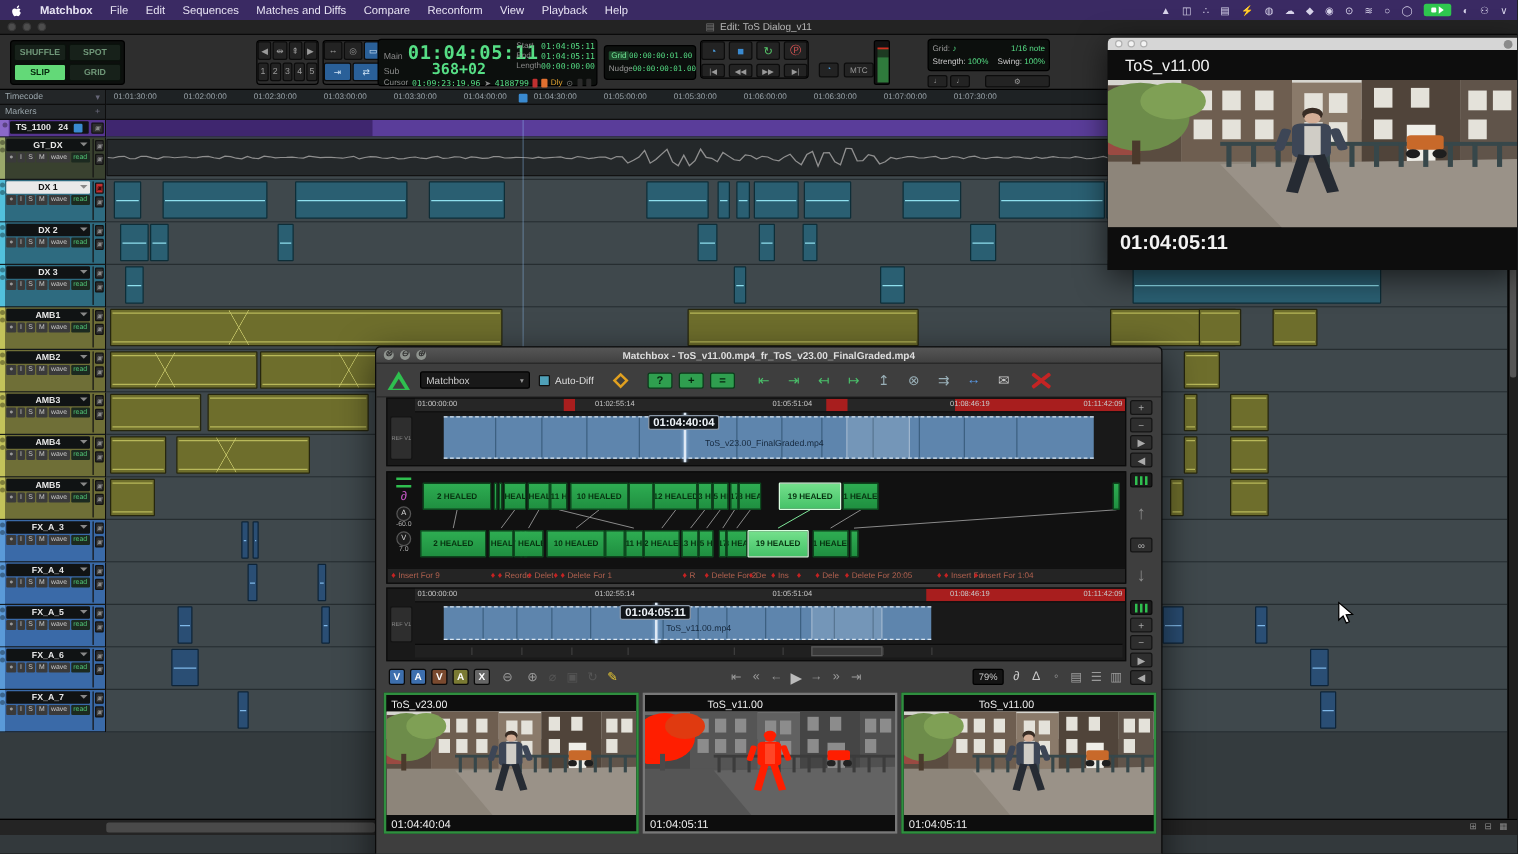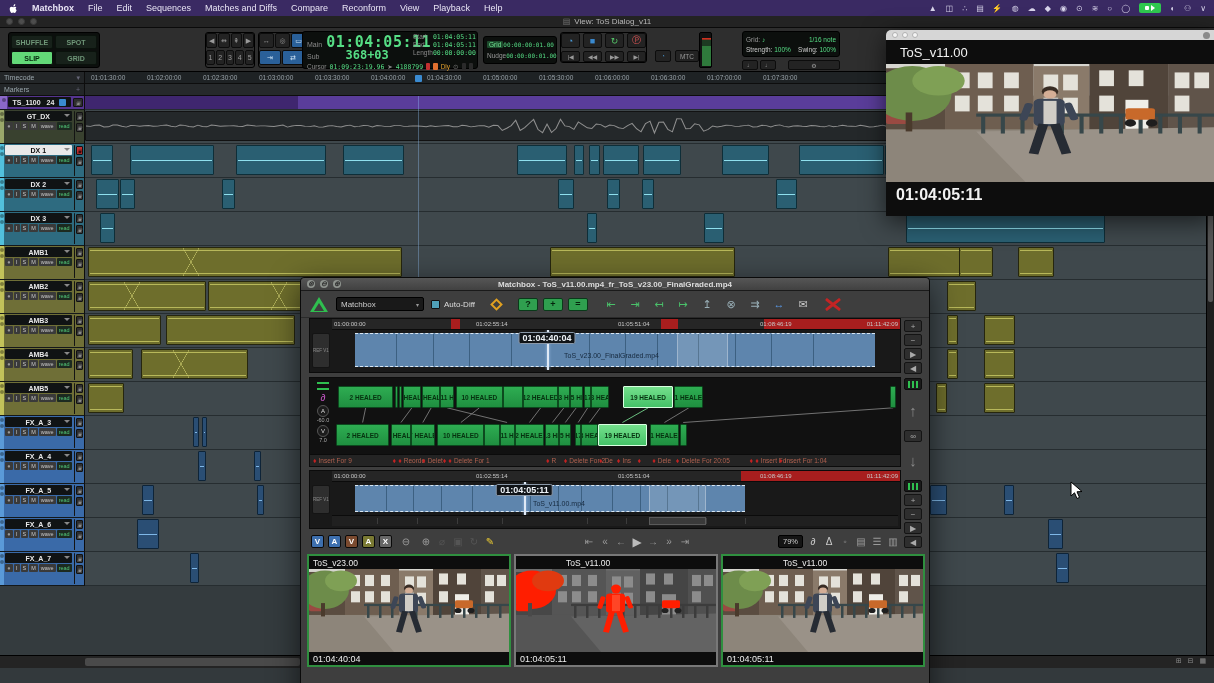--- a/index.html
+++ b/index.html
@@ -277,21 +277,21 @@
       </span>
   </div>
 
   <div id="pt-titlebar">
     <span class="tl">
         <i></i>
         <i></i>
         <i></i>
       </span>
     <span class="doc">▤</span>
-    <span>View: ToS Dialog_v11</span>
+    <span>Edit: ToS Dialog_v11</span>
   </div>
 
   <div id="pt-toolbar" class="abs">
     <div id="modes" class="tb-panel">
       <div class="md">SHUFFLE</div>
       <div class="md">SPOT</div>
       <div class="md on">SLIP</div>
       <div class="md">GRID</div>
     </div>
     <div id="zoomcl" class="tb-panel">
@@ -329,21 +329,21 @@
     </div>
     <div id="counter" class="tb-panel">
       <div class="toprow">
         <div class="leftcol">
           <div class="mainrow">
               <span class="lbl">Main</span>
             <span class="mainval grn mono">01:04:05:11</span>
             </div>
           <div class="subrow">
               <span class="lbl">Sub</span>
-            <span class="subval grn mono">368+03</span>
+            <span class="subval grn mono">368+02</span>
             </div>
         </div>
         <div class="sel">
           <div class="rw">
               <span class="lbl">Start</span>
               <span class="grn mono">01:04:05:11</span>
             </div>
           <div class="rw">
               <span class="lbl">End</span>
               <span class="grn mono">01:04:05:11</span>

